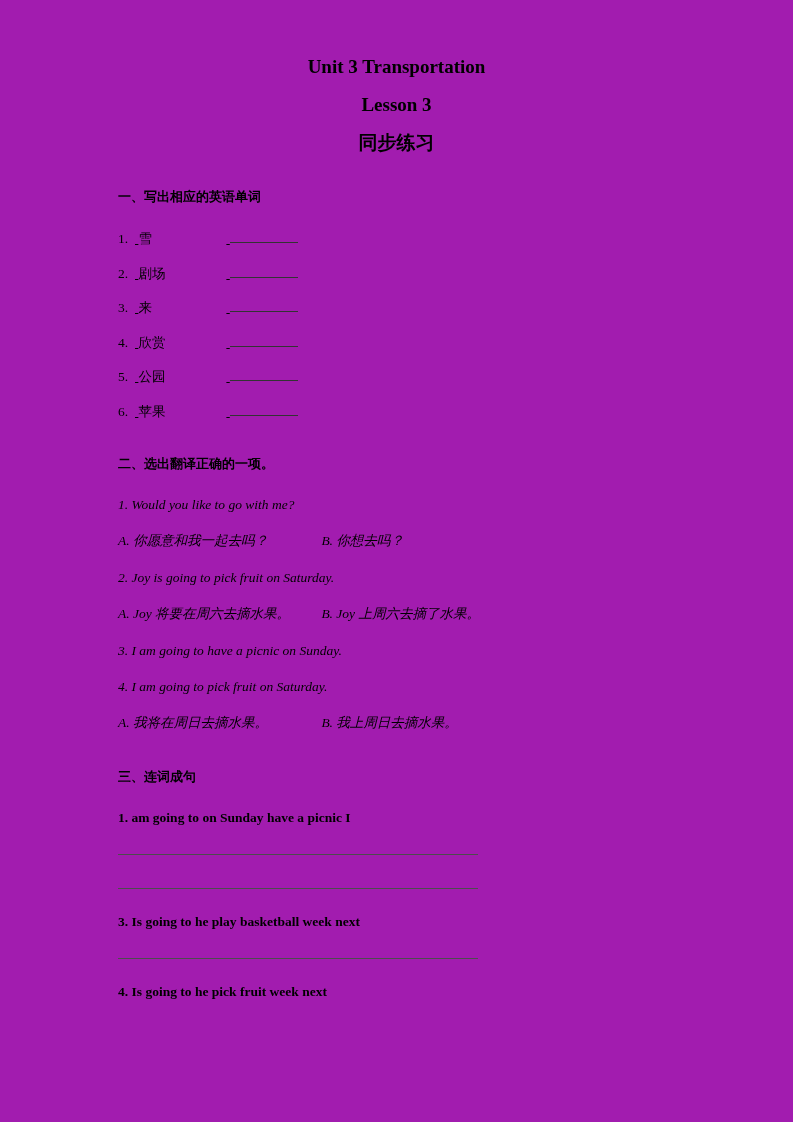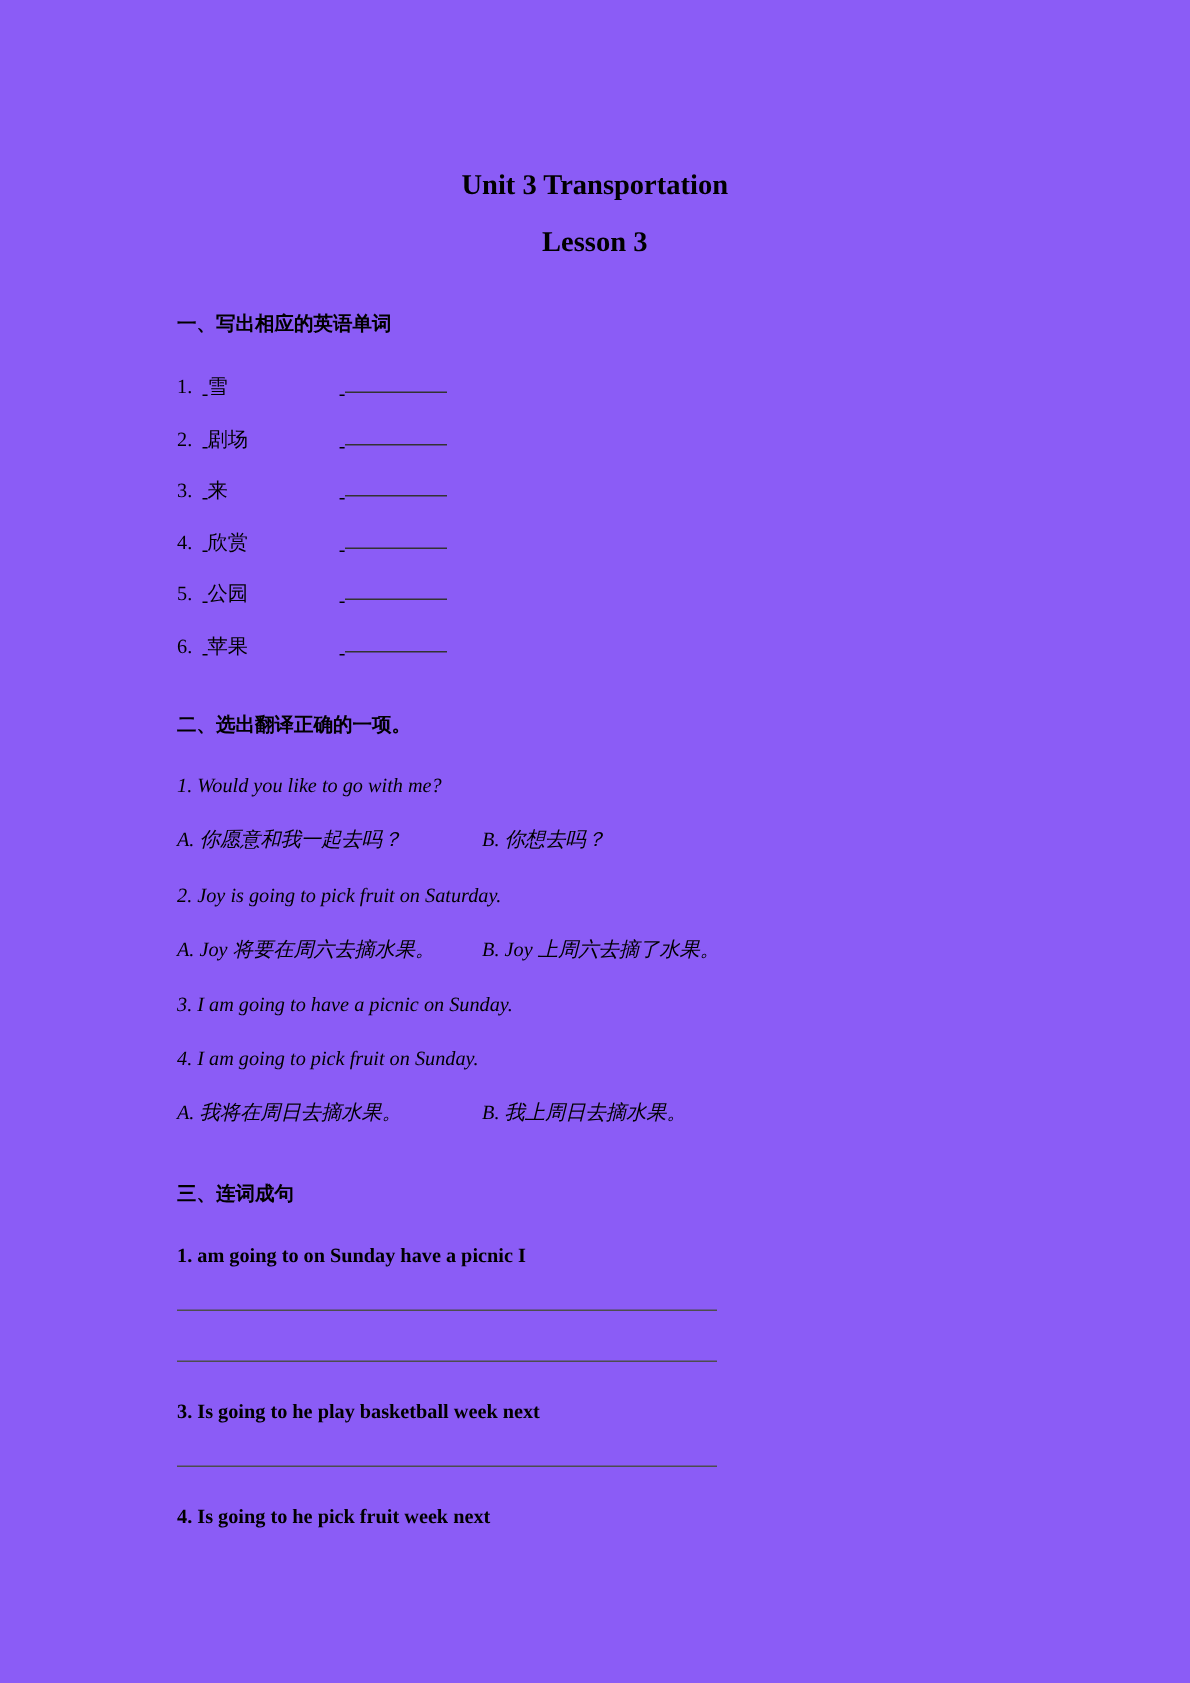--- a/index.html
+++ b/index.html
@@ -5,24 +5,24 @@
   html, body {
     margin: 0;
     padding: 0;
     background: #ffffff;
   }
   .page {
     position: relative;
     width: 793px;
     height: 1122px;
     margin: 0 auto;
-    background: #8b5cf6;
+    background: #a21caf;
     color: #000000;
     box-sizing: border-box;
-    padding: 105px 118px 0 118px;
+    padding: 48px 118px 0 118px;
     font-family: "Liberation Serif", "DejaVu Sans", serif;
     font-size: 13.5px;
     overflow: hidden;
   }
   .title-line {
     margin: 0;
     text-align: center;
     font-weight: bold;
     font-size: 19px;
     line-height: 38px;
@@ -86,20 +86,21 @@
     margin: 0 0 15px 0;
   }
 </style>
 </head>
 <body>
 
 <div class="page">
 
   <p class="title-line">Unit 3 Transportation</p>
   <p class="title-line">Lesson  3</p>
+  <p class="title-line">同步练习</p>
 
   <h2 class="section-heading">一、写出相应的英语单词</h2>
 
   <div class="word-list">
     <div class="word-item">
       <span class="word-num">1.</span>
       <span class="word-label">雪</span>
       <span class="blank"></span>
     </div>
     <div class="word-item">
@@ -136,21 +137,21 @@
     <p class="mc-line">
       <span class="option-a">A. 你愿意和我一起去吗？</span>
       <span class="option-b">B. 你想去吗？</span>
     </p>
     <p class="mc-line">2. Joy is going to pick fruit on Saturday.</p>
     <p class="mc-line">
       <span class="option-a">A. Joy 将要在周六去摘水果。</span>
       <span class="option-b">B. Joy 上周六去摘了水果。</span>
     </p>
     <p class="mc-line">3. I am going to have a picnic on Sunday.</p>
-    <p class="mc-line">4. I am going to pick fruit on Sunday.</p>
+    <p class="mc-line">4. I am going to pick fruit on Saturday.</p>
     <p class="mc-line">
       <span class="option-a">A. 我将在周日去摘水果。</span>
       <span class="option-b">B. 我上周日去摘水果。</span>
     </p>
   </div>
 
   <h2 class="section-heading">三、连词成句</h2>
 
   <div class="rearrange-block">
     <p class="rearrange-prompt">1. am going to on Sunday have a picnic I</p>

